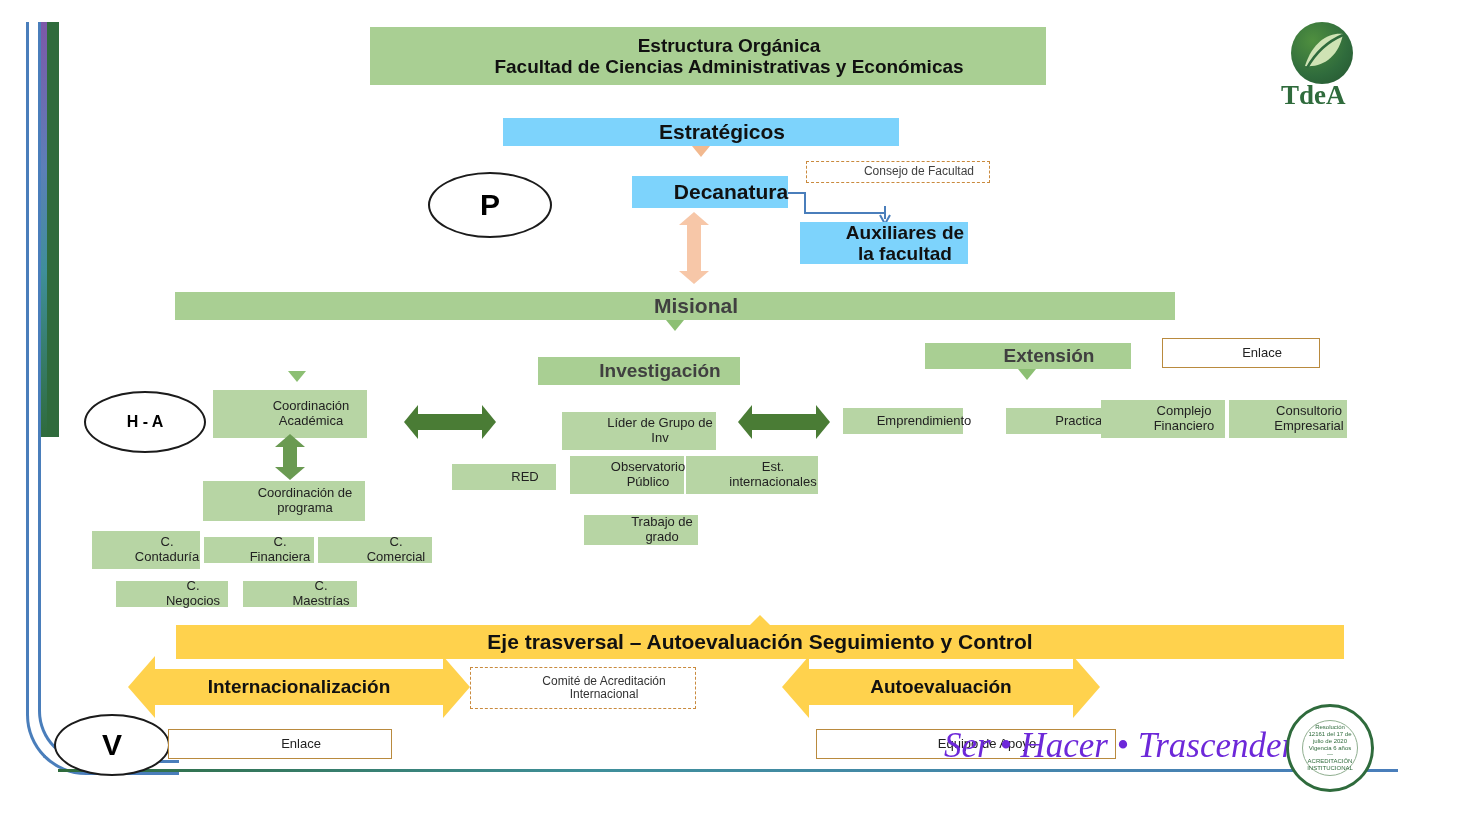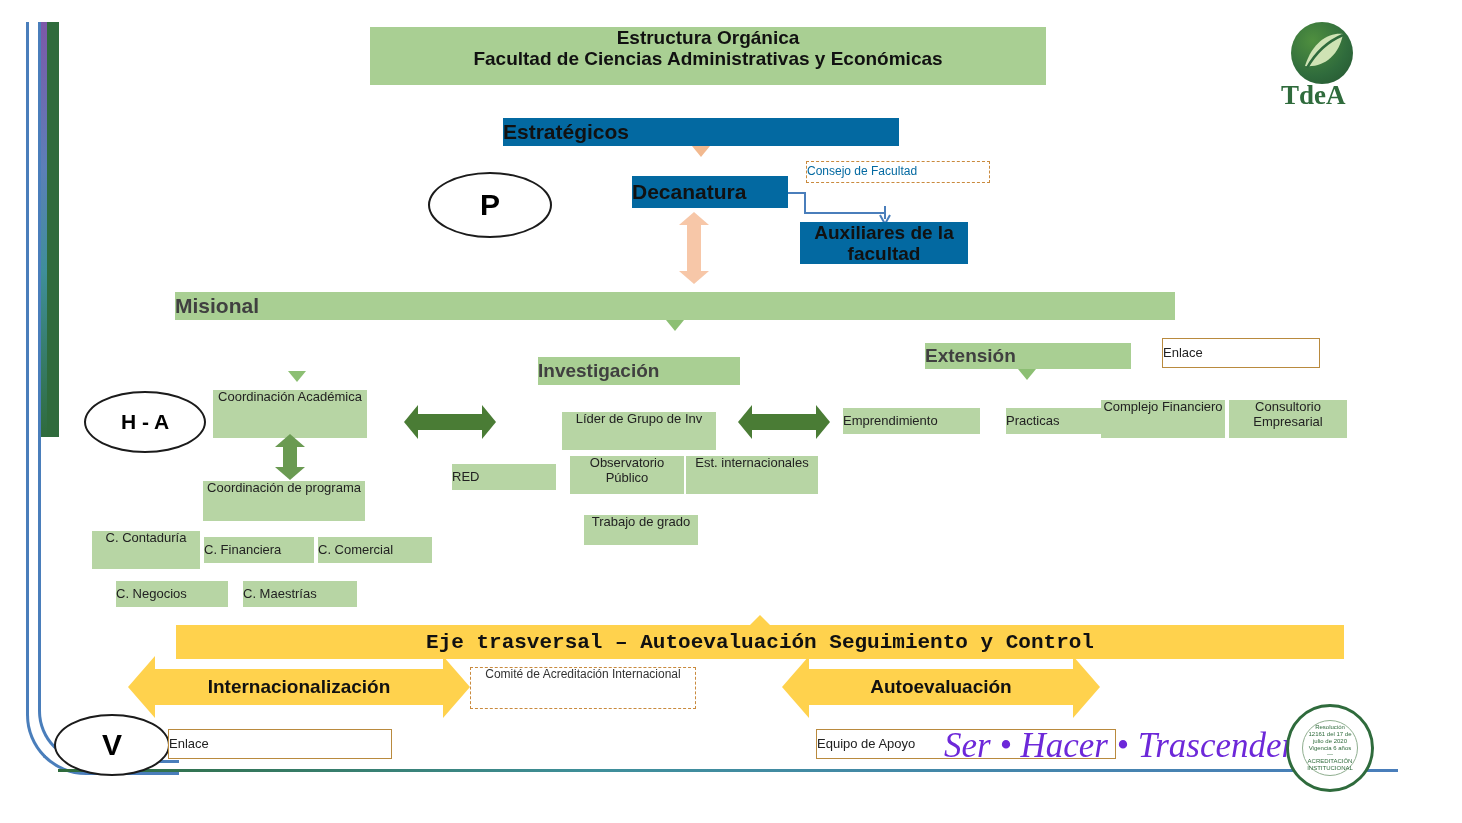--- a/index.html
+++ b/index.html
@@ -18,27 +18,27 @@
     background:linear-gradient(180deg,#7d58a8 0%,#5c7fb8 35%,#3f8f9a 60%,#2f6b3c 100%);}
   .rail-green{left:47px;top:22px;width:12px;height:415px;background:#2f6b3c;}
   .rail-blue-outer{position:absolute;left:26px;top:22px;width:150px;height:750px;
     border-left:3px solid #4a7ebb;border-bottom:3px solid #4a7ebb;border-bottom-left-radius:60px;}
   .rail-blue-inner{position:absolute;left:38px;top:22px;width:138px;height:738px;
     border-left:3px solid #4a7ebb;border-bottom:3px solid #4a7ebb;border-bottom-left-radius:52px;}
   .rail-base{position:absolute;left:58px;top:769px;width:1340px;height:3px;
     background:linear-gradient(90deg,#2f6b3c 0%,#3f8f9a 40%,#4a7ebb 100%);}
 
   
-  .box{position:absolute;box-sizing:border-box;display:flex;align-items:center;justify-content:flex-start;
-       text-align:center;line-height:1.12;}
+  .box{position:absolute;box-sizing:border-box;display:flex;align-items:center;justify-content:center;
+       text-align:center;line-height:1.12;padding-left:42px;}
   .green{background:#a9cf93;color:#404040;}
   .greenlight{background:#b7d5a4;color:#222;}
-  .peach{background:#0369a1;color:#111;}
+  .peach{background:#7dd3fc;color:#111;}
   .white-border{background:#ffffff;border:1px solid #b98a3e;color:#222;}
-  .dash{background:#ffffff;border:1px dashed #c98a3e;color:#0369a1;}
+  .dash{background:#ffffff;border:1px dashed #c98a3e;color:#404040;}
   .dashdot{background:#ffffff;border:1px dashed #c98a3e;color:#333;}
 
   .title-band{font-weight:bold;font-size:19px;color:#111;}
   .hdr{font-weight:bold;font-size:21px;}
   .hdr2{font-weight:bold;font-size:19px;}
   .sm{font-size:13px;}
   .xs{font-size:12px;}
 
   
   .ellipse{position:absolute;border:2px solid #1b1b1b;border-radius:50%;
@@ -75,21 +75,21 @@
   .dbl-h-y .head-l{position:absolute;left:0;top:0;width:0;height:0;
     border-top:31px solid transparent;border-bottom:31px solid transparent;border-right:27px solid #ffd24d;}
   .dbl-h-y .head-r{position:absolute;right:0;top:0;width:0;height:0;
     border-top:31px solid transparent;border-bottom:31px solid transparent;border-left:27px solid #ffd24d;}
   .dbl-h-y .lbl{position:absolute;left:0;top:0;width:100%;height:62px;display:flex;align-items:center;
     justify-content:center;font-weight:bold;font-size:19px;color:#111;}
 
   
   .eje{position:absolute;}
   .eje .bar{position:absolute;left:0;top:0;width:100%;height:34px;background:#ffd24d;
-    display:flex;align-items:center;justify-content:center;font-weight:bold;font-size:21px;color:#111;font-family:Liberation Mono, monospace;}
+    display:flex;align-items:center;justify-content:center;font-weight:bold;font-size:21px;color:#111;}
   .eje .nub{position:absolute;left:50%;transform:translateX(-50%);top:-10px;width:0;height:0;
     border-left:11px solid transparent;border-right:11px solid transparent;border-bottom:11px solid #ffd24d;}
 
   .connector{position:absolute;background:#4a7ebb;}
   .tdea-circle{position:absolute;width:62px;height:62px;border-radius:50%;
     background:radial-gradient(circle at 35% 30%, #4f8f3f 0%, #2f6b3c 60%, #24532f 100%);}
   .tdea-text{position:absolute;font-weight:bold;font-size:27px;color:#2f6b3c;font-family:"Liberation Serif",serif;}
 
   .script{position:absolute;font-family:"Liberation Serif",serif;font-style:italic;color:#6d28d9;font-size:35px;}
   .seal{position:absolute;width:82px;height:82px;border-radius:50%;
@@ -143,21 +143,21 @@
 
   <div class="dbl-v" style="left:679px;top:212px;width:30px;height:72px;">
     <div class="head-up"></div>
       <div class="shaft" style="height:48px;"></div>
       <div class="head-dn"></div>
   </div>
 
   <div class="box green hdr" style="left:175px;top:292px;width:1000px;height:28px;">Misional</div>
   <div class="v-arrow-green" style="left:666px;top:320px;"></div>
 
-  <div class="ellipse" style="left:84px;top:391px;width:118px;height:58px;font-size:21px;">H - A</div>
+  <div class="ellipse" style="left:84px;top:391px;width:118px;height:58px;font-size:16px;">H - A</div>
 
   <div class="v-arrow-green" style="left:288px;top:371px;"></div>
 
   <div class="box greenlight sm" style="left:213px;top:390px;width:154px;height:48px;flex-direction:column;">Coordinación Académica</div>
 
   <div class="dbl-v dbl-v-green" style="left:275px;top:434px;width:30px;height:46px;">
     <div class="head-up"></div>
       <div class="shaft" style="height:22px;"></div>
       <div class="head-dn"></div>
   </div>
@@ -188,21 +188,21 @@
     <div class="head-l"></div>
       <div class="shaft"></div>
       <div class="head-r"></div>
   </div>
 
   <div class="box green hdr2" style="left:925px;top:343px;width:206px;height:26px;">Extensión</div>
   <div class="v-arrow-green" style="left:1018px;top:369px;"></div>
 
   <div class="box white-border sm" style="left:1162px;top:338px;width:158px;height:30px;">Enlace</div>
 
-  <div class="box greenlight sm" style="left:843px;top:408px;width:137px;height:26px;">Emprendimiento</div>
+  <div class="box greenlight sm" style="left:843px;top:408px;width:120px;height:26px;">Emprendimiento</div>
   <div class="box greenlight sm" style="left:979px;top:408px;width:110px;height:26px;margin-left:27px;">Practicas</div>
   <div class="box greenlight sm" style="left:1101px;top:400px;width:124px;height:38px;flex-direction:column;">Complejo Financiero</div>
   <div class="box greenlight sm" style="left:1229px;top:400px;width:118px;height:38px;flex-direction:column;">Consultorio Empresarial</div>
 
   <div class="eje" style="left:176px;top:625px;width:1168px;height:34px;">
     <div class="nub"></div>
     <div class="bar">Eje trasversal – Autoevaluación Seguimiento y Control</div>
   </div>
 
   <div class="dbl-h-y" style="left:128px;top:656px;width:342px;height:62px;">

